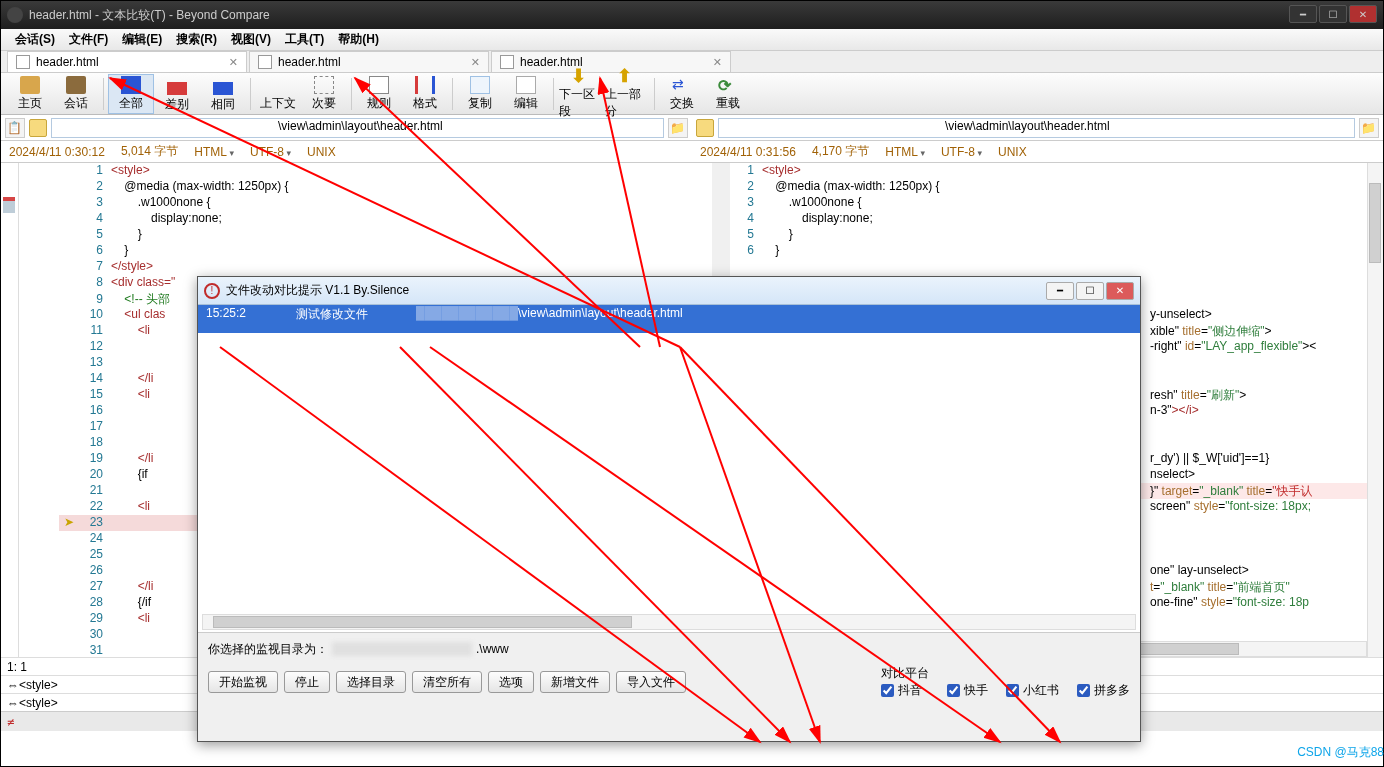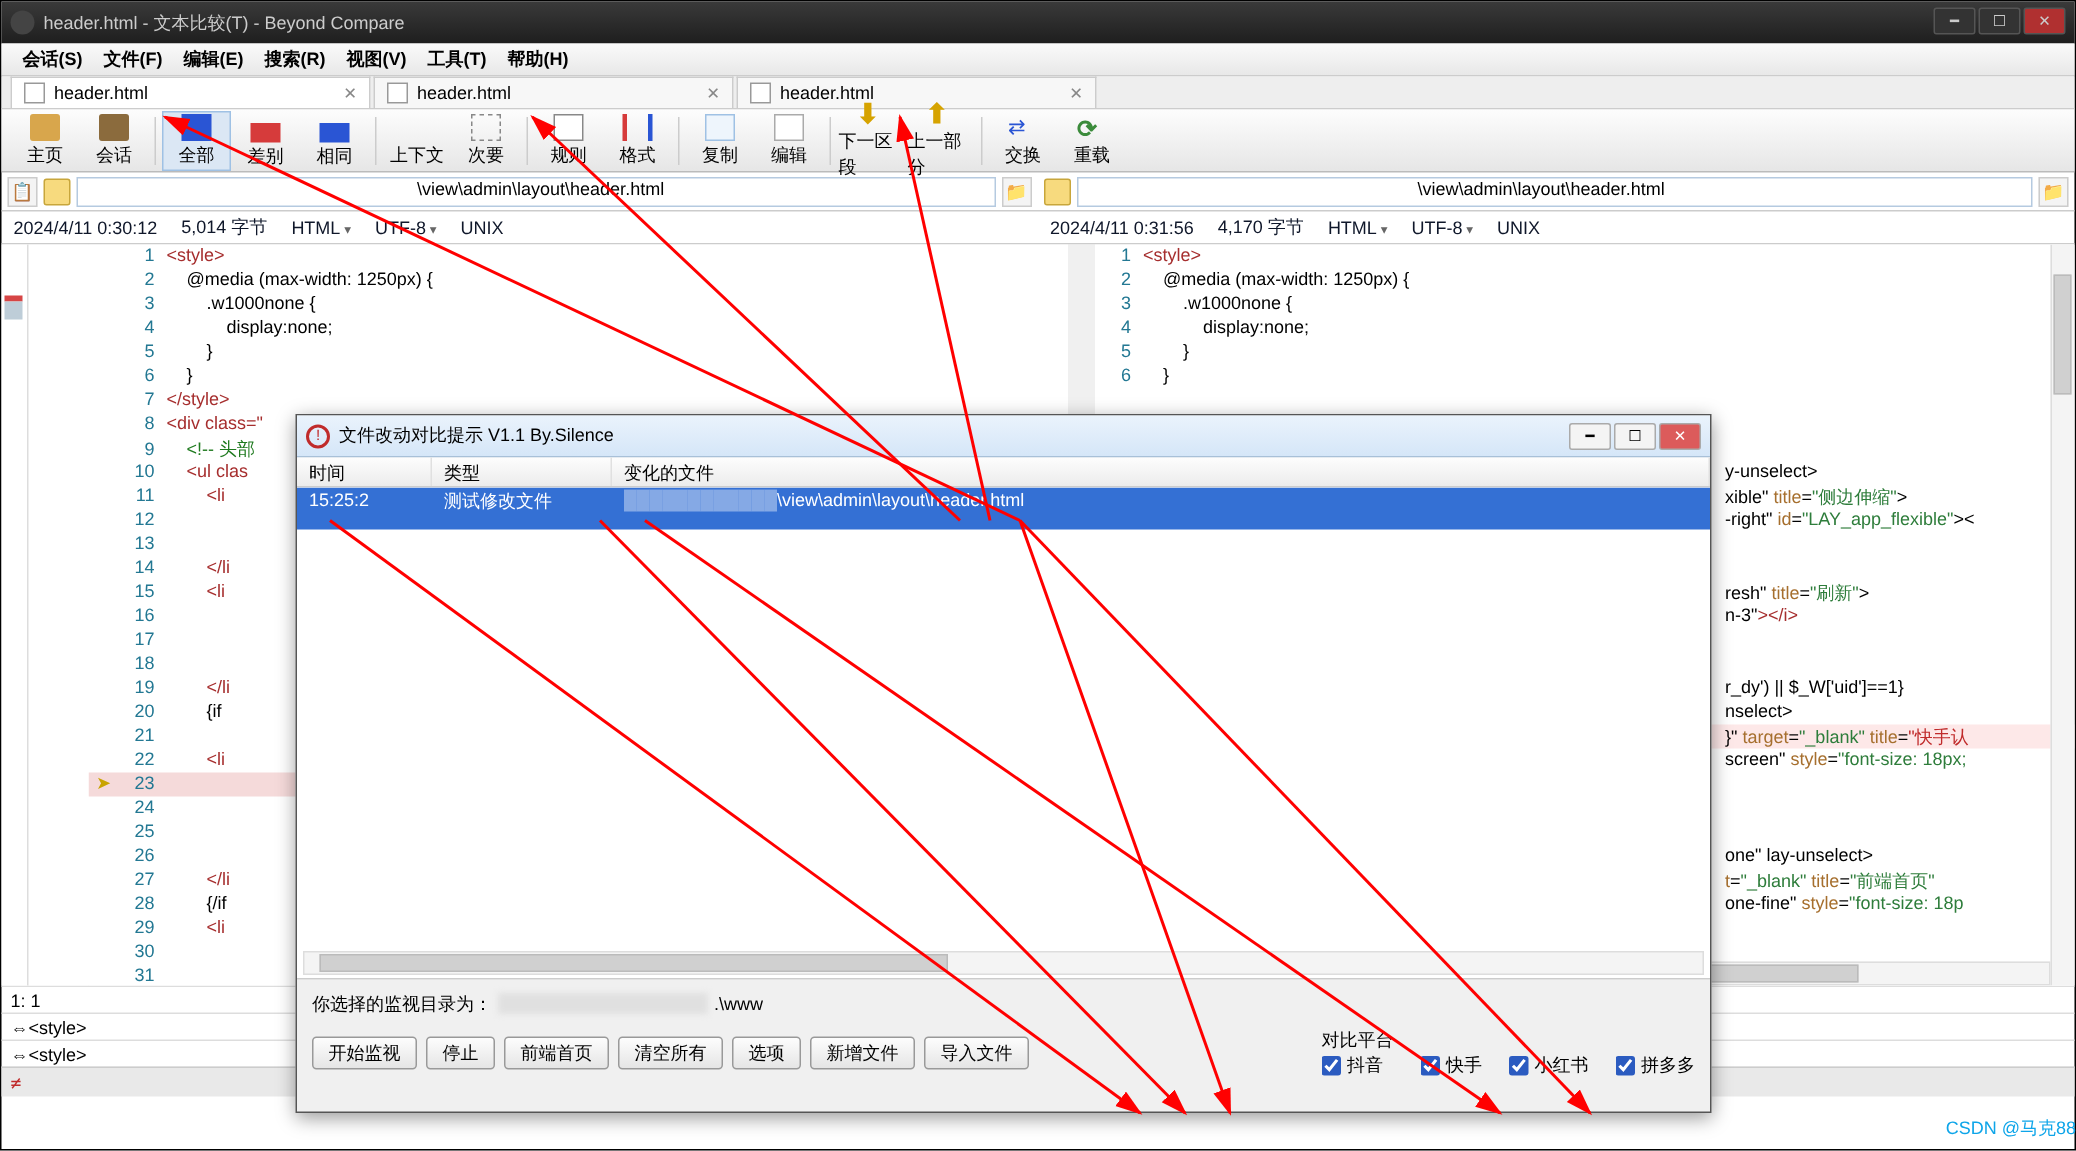--- a/index.html
+++ b/index.html
@@ -49,21 +49,21 @@
 
 
 .paths { height: 26px; display: flex; border-bottom: 1px solid #ccc; }
 .path-side { flex: 1; display: flex; align-items: center; padding: 0 4px; gap: 4px; }
 .path-side .icon { width: 18px; height: 18px; background: #f7da7e; border: 1px solid #c8a63b; border-radius:2px;}
 .path-input { flex: 1; height: 20px; border: 1px solid #b5cae0; padding: 0 4px; background: #fff; font-family: Consolas, monospace; font-size: 12px; white-space: nowrap; overflow: hidden;}
 .path-btn { width: 20px; height: 20px; border: 1px solid #ccc; background: #f4f4f4; display: flex; align-items: center; justify-content: center;}
 
 
 .info-row { height: 22px; display: flex; border-bottom: 1px solid #ccc; font-size: 12px;}
-.info-side { flex: 1; display: flex; align-items: center; padding: 0 8px; gap: 16px; color: #0f172a; text-align: right;}
+.info-side { flex: 1; display: flex; align-items: center; padding: 0 8px; gap: 16px; color: #a16207; text-align: right;}
 .info-side span.dd::after { content:" ▾"; color:#666; font-size:9px;}
 
 
 .diff-area { display: flex; height: 494px; }
 .diff-gutter { width: 58px; display: flex; }
 .diff-thumb { width: 18px; background: #fff; border-right:1px solid #ddd; position:relative;}
 .diff-thumb .seg { position:absolute; left:2px; width:12px;}
 .diff-thumb .s1{top:34px;height:4px;background:#d64545;}
 .diff-thumb .s2{top:38px;height:12px;background:#becdd8;}
 .diff-side-gutter { width: 40px; background: #fff;}
@@ -363,45 +363,40 @@
   <div class="dlg-title">
     <span class="ico">!</span>
     <span class="txt">文件改动对比提示 V1.1  By.Silence</span>
     <div class="wb">
       <div class="wbtn">━</div>
       <div class="wbtn">☐</div>
       <div class="wbtn close">✕</div>
     </div>
   </div>
   <div class="dlg-body">
-    <div class="dlg-table-head">
-      <div class="dlg-th c1">时间</div>
-      <div class="dlg-th c2">类型</div>
-      <div class="dlg-th c3">变化的文件</div>
-    </div>
     <div class="dlg-table-body">
       <div class="dlg-row sel">
         <div class="dlg-td c1">15:25:2</div>
         <div class="dlg-td c2">测试修改文件</div>
         <div class="dlg-td c3"><span style="opacity:0.4;">████████████</span><span>\view\admin\layout\header.html</span></div>
       </div>
       <div class="hscroll" style="position:absolute;left:4px;right:4px;bottom:2px;">
           <div class="thumb" style="left:10px;width:45%;"></div>
         </div>
     </div>
     <div class="dlg-foot">
       <div class="path">
         <span>你选择的监视目录为：</span>
           <span class="blur"></span>
           <span>.\www</span>
       </div>
       <div class="dlg-actions">
         <button class="dlg-btn">开始监视</button>
         <button class="dlg-btn">停止</button>
-        <button class="dlg-btn">前端首页</button>
+        <button class="dlg-btn">选择目录</button>
         <button class="dlg-btn">清空所有</button>
         <button class="dlg-btn">选项</button>
         <button class="dlg-btn">新增文件</button>
         <button class="dlg-btn">导入文件</button>
         <div class="dlg-plat">
           <div>
            <div class="title">对比平台</div>
            <label>
                 <input type="checkbox" checked="" style="">
                 <span>抖音</span>

